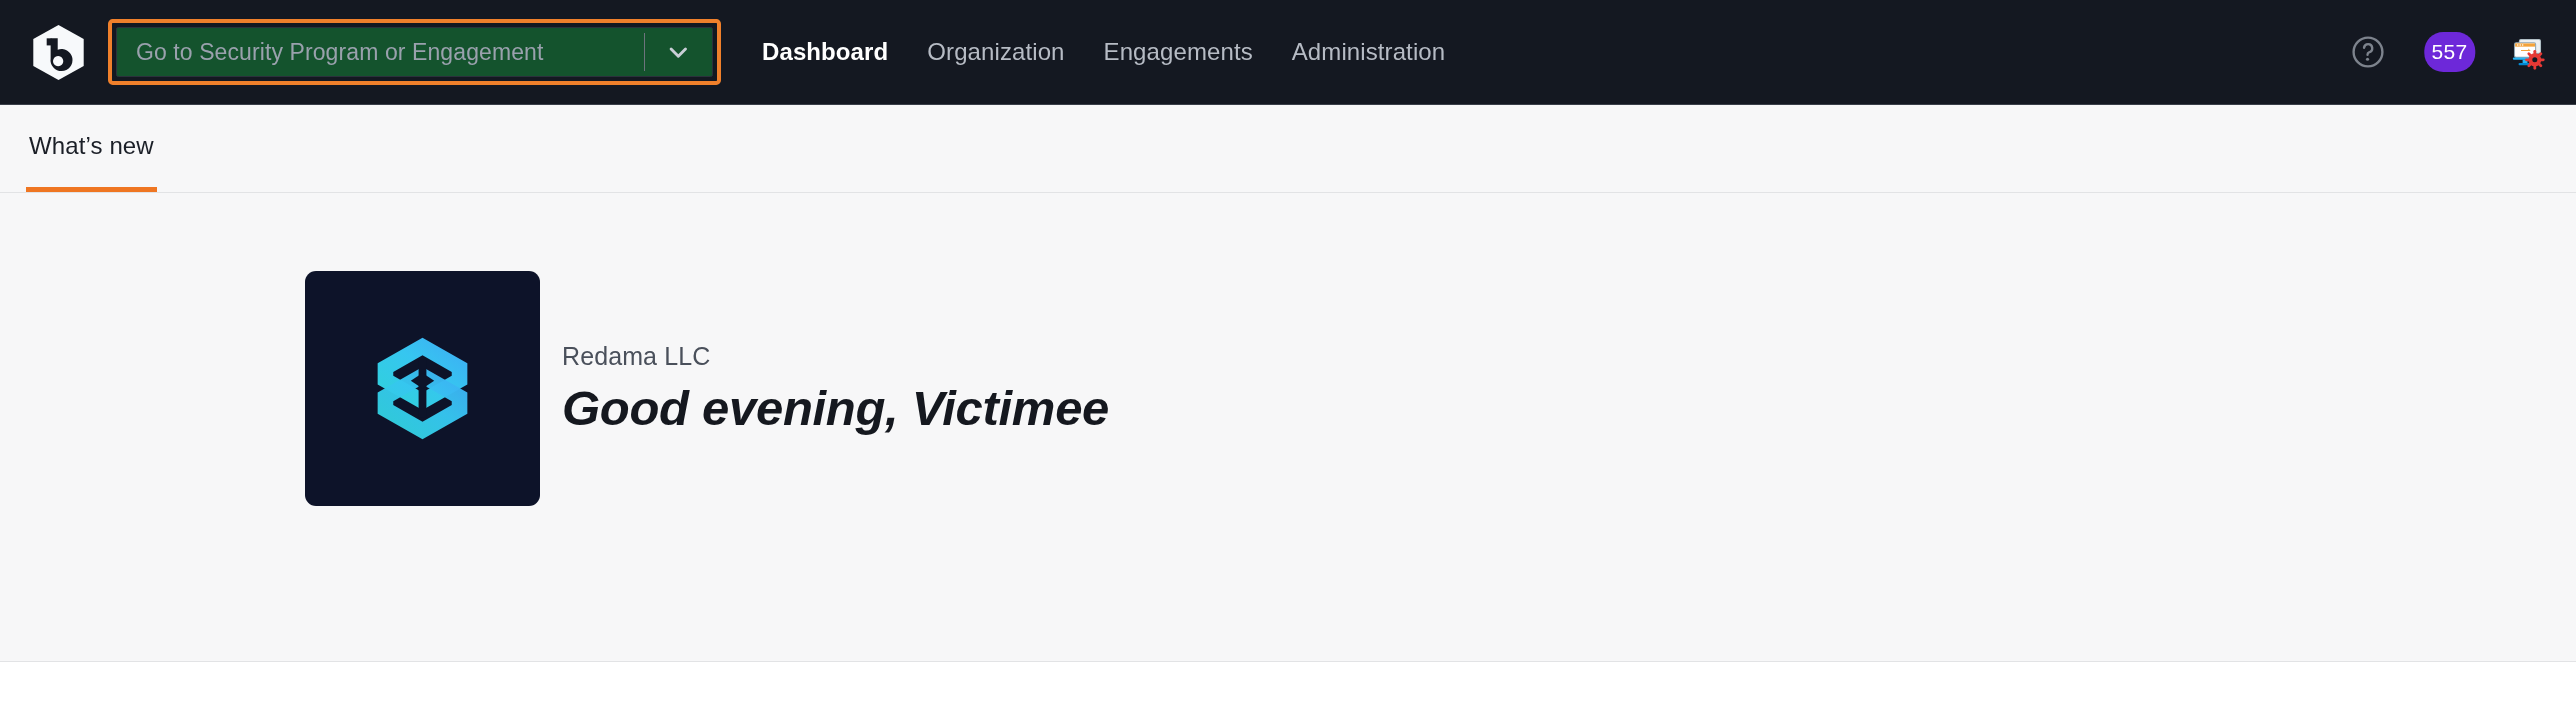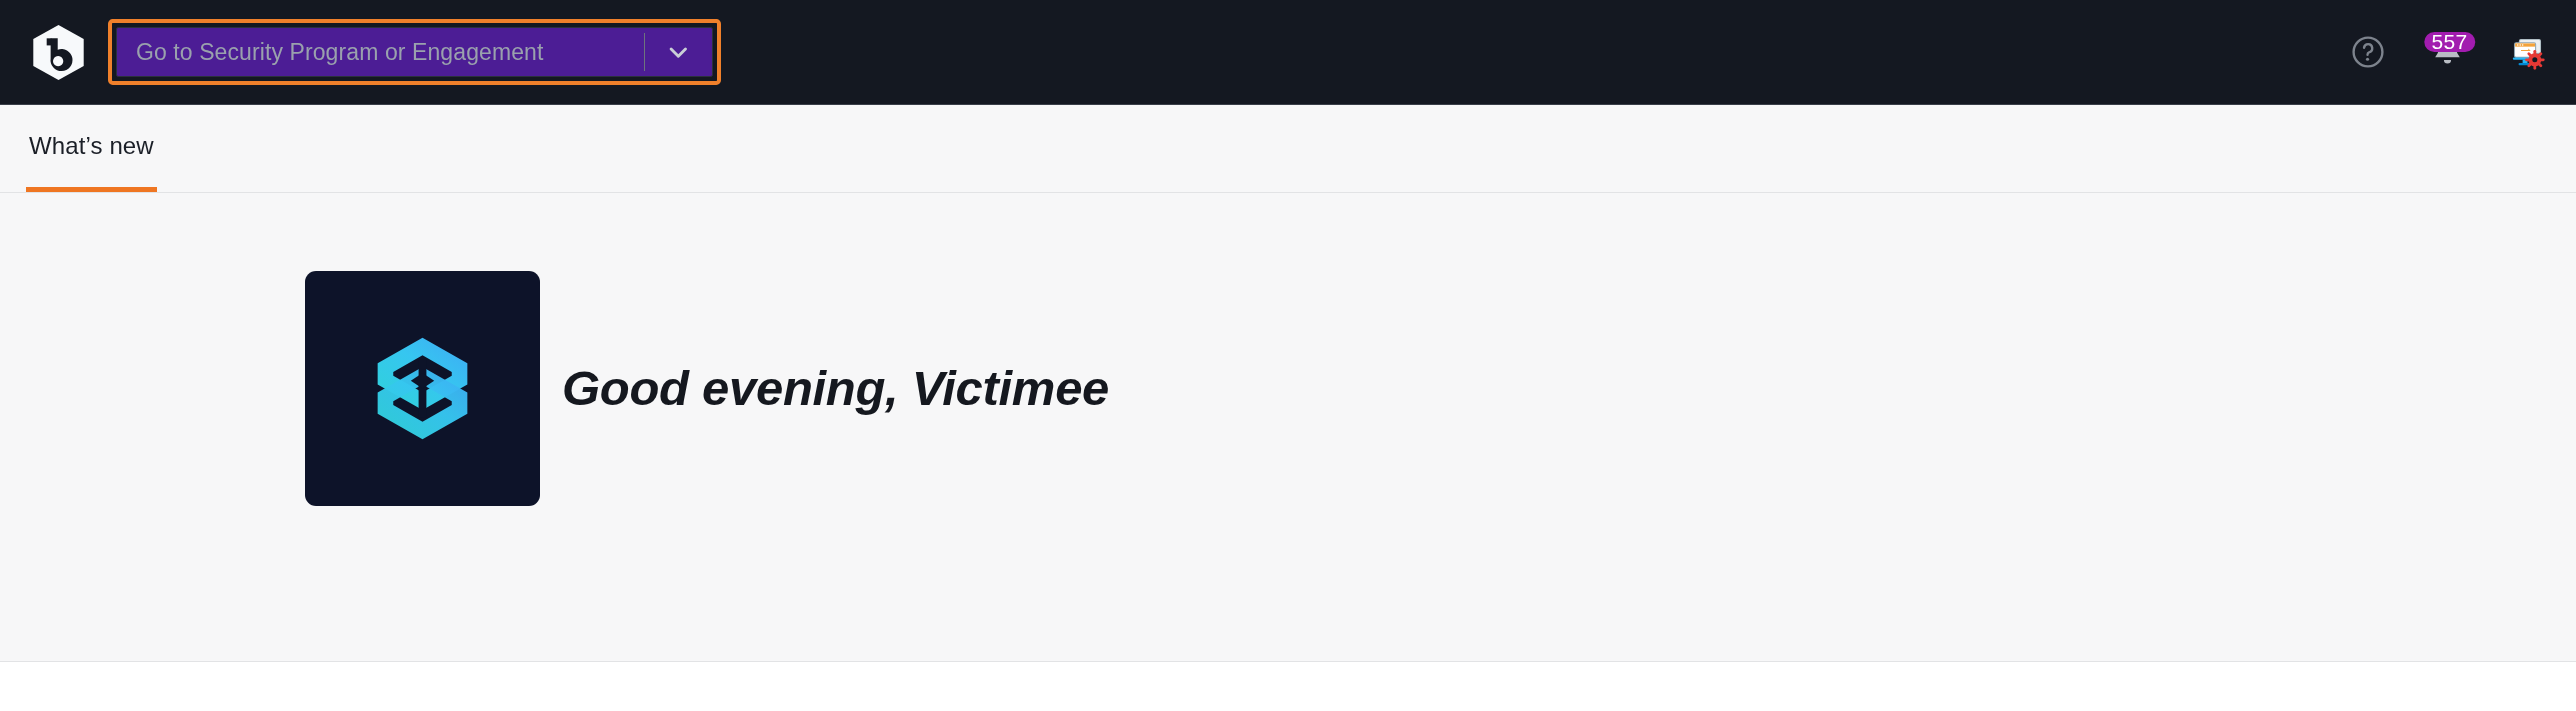--- a/index.html
+++ b/index.html
@@ -39,21 +39,21 @@
     width: 613px;
     height: 66px;
     border: 4.7px solid #f0802b;
     border-radius: 4.7px;
     padding: 3.9px;
     flex: 0 0 auto;
   }
   .program-select {
     width: 100%;
     height: 100%;
-    background: #4c1d95;
+    background: #14532d;
     border: 0.8px solid #2b313c;
     border-radius: 2.3px;
     display: flex;
     align-items: center;
     cursor: pointer;
   }
   .program-select-label {
     flex: 1 1 auto;
     padding-left: 19px;
     color: #9aa1ad;
@@ -114,23 +114,23 @@
     align-items: center;
     justify-content: center;
     cursor: pointer;
   }
   .notif-badge {
     position: absolute;
     top: 3.1px;
     left: 50%;
     transform: translateX(-46%);
     min-width: 49px;
-    height: 20px;
+    height: 40px;
     padding: 0 7.8px;
-    background: #a21caf;
+    background: #6d28d9;
     border-radius: 19px;
     color: #fff;
     font-size: 21px;
     display: flex;
     align-items: center;
     justify-content: center;
     letter-spacing: 0.3px;
   }
 
   
@@ -238,20 +238,26 @@
       <div class="program-select-label">Go to Security Program or Engagement</div>
       <div class="program-select-divider"></div>
       <div class="program-select-caret">
         <svg width="26.6" height="26.6" viewBox="0 0 24 24" aria-hidden="true">
           <path d="M5.5 9 L12 15.5 L18.5 9" fill="none" stroke="#c9ced6" stroke-width="2.6" stroke-linecap="round" stroke-linejoin="round"></path>
         </svg>
       </div>
     </div>
   </div>
 
+  <nav class="mainnav">
+    <div class="nav-item active">Dashboard</div>
+    <div class="nav-item">Organization</div>
+    <div class="nav-item">Engagements</div>
+    <div class="nav-item">Administration</div>
+  </nav>
 
   <div class="topbar-right">
 
     <div class="util-icon">
       <svg width="38" height="38" viewBox="0 0 24 24" aria-hidden="true">
         <circle cx="12" cy="12" r="9.1" fill="none" stroke="#7d838d" stroke-width="1.5"></circle>
         <path d="M9.5 9.3 a2.6 2.6 0 1 1 3.1 2.9 c-.8 .25 -.9 .8 -.9 1.5" fill="none" stroke="#7d838d" stroke-width="1.5" stroke-linecap="round"></path>
         <circle cx="11.7" cy="16.6" r="1" fill="#7d838d"></circle>
       </svg>
     </div>
@@ -320,20 +326,21 @@
 
         <path d="M60 38 L106 64 L106 86 L60 112 L14 86 L14 64 Z
                  M60 56 L90 73 L90 77 L60 94 L30 77 L30 73 Z" fill="url(#cubeGrad)" fill-rule="evenodd" opacity="0.97"></path>
 
         <rect x="56" y="30" width="8" height="60" fill="#0d1329"></rect>
         <path d="M60 44 L72 52 L60 60 L48 52 Z" fill="#0d1329"></path>
       </svg>
     </div>
 
     <div class="greeting-text">
+      <div class="org-name">Redama LLC</div>
       <div class="greeting-heading">Good evening, Victimee</div>
     </div>
 
   </div>
 </div>
 
 <div class="page-rest"></div>
 
 
 </body></html>

